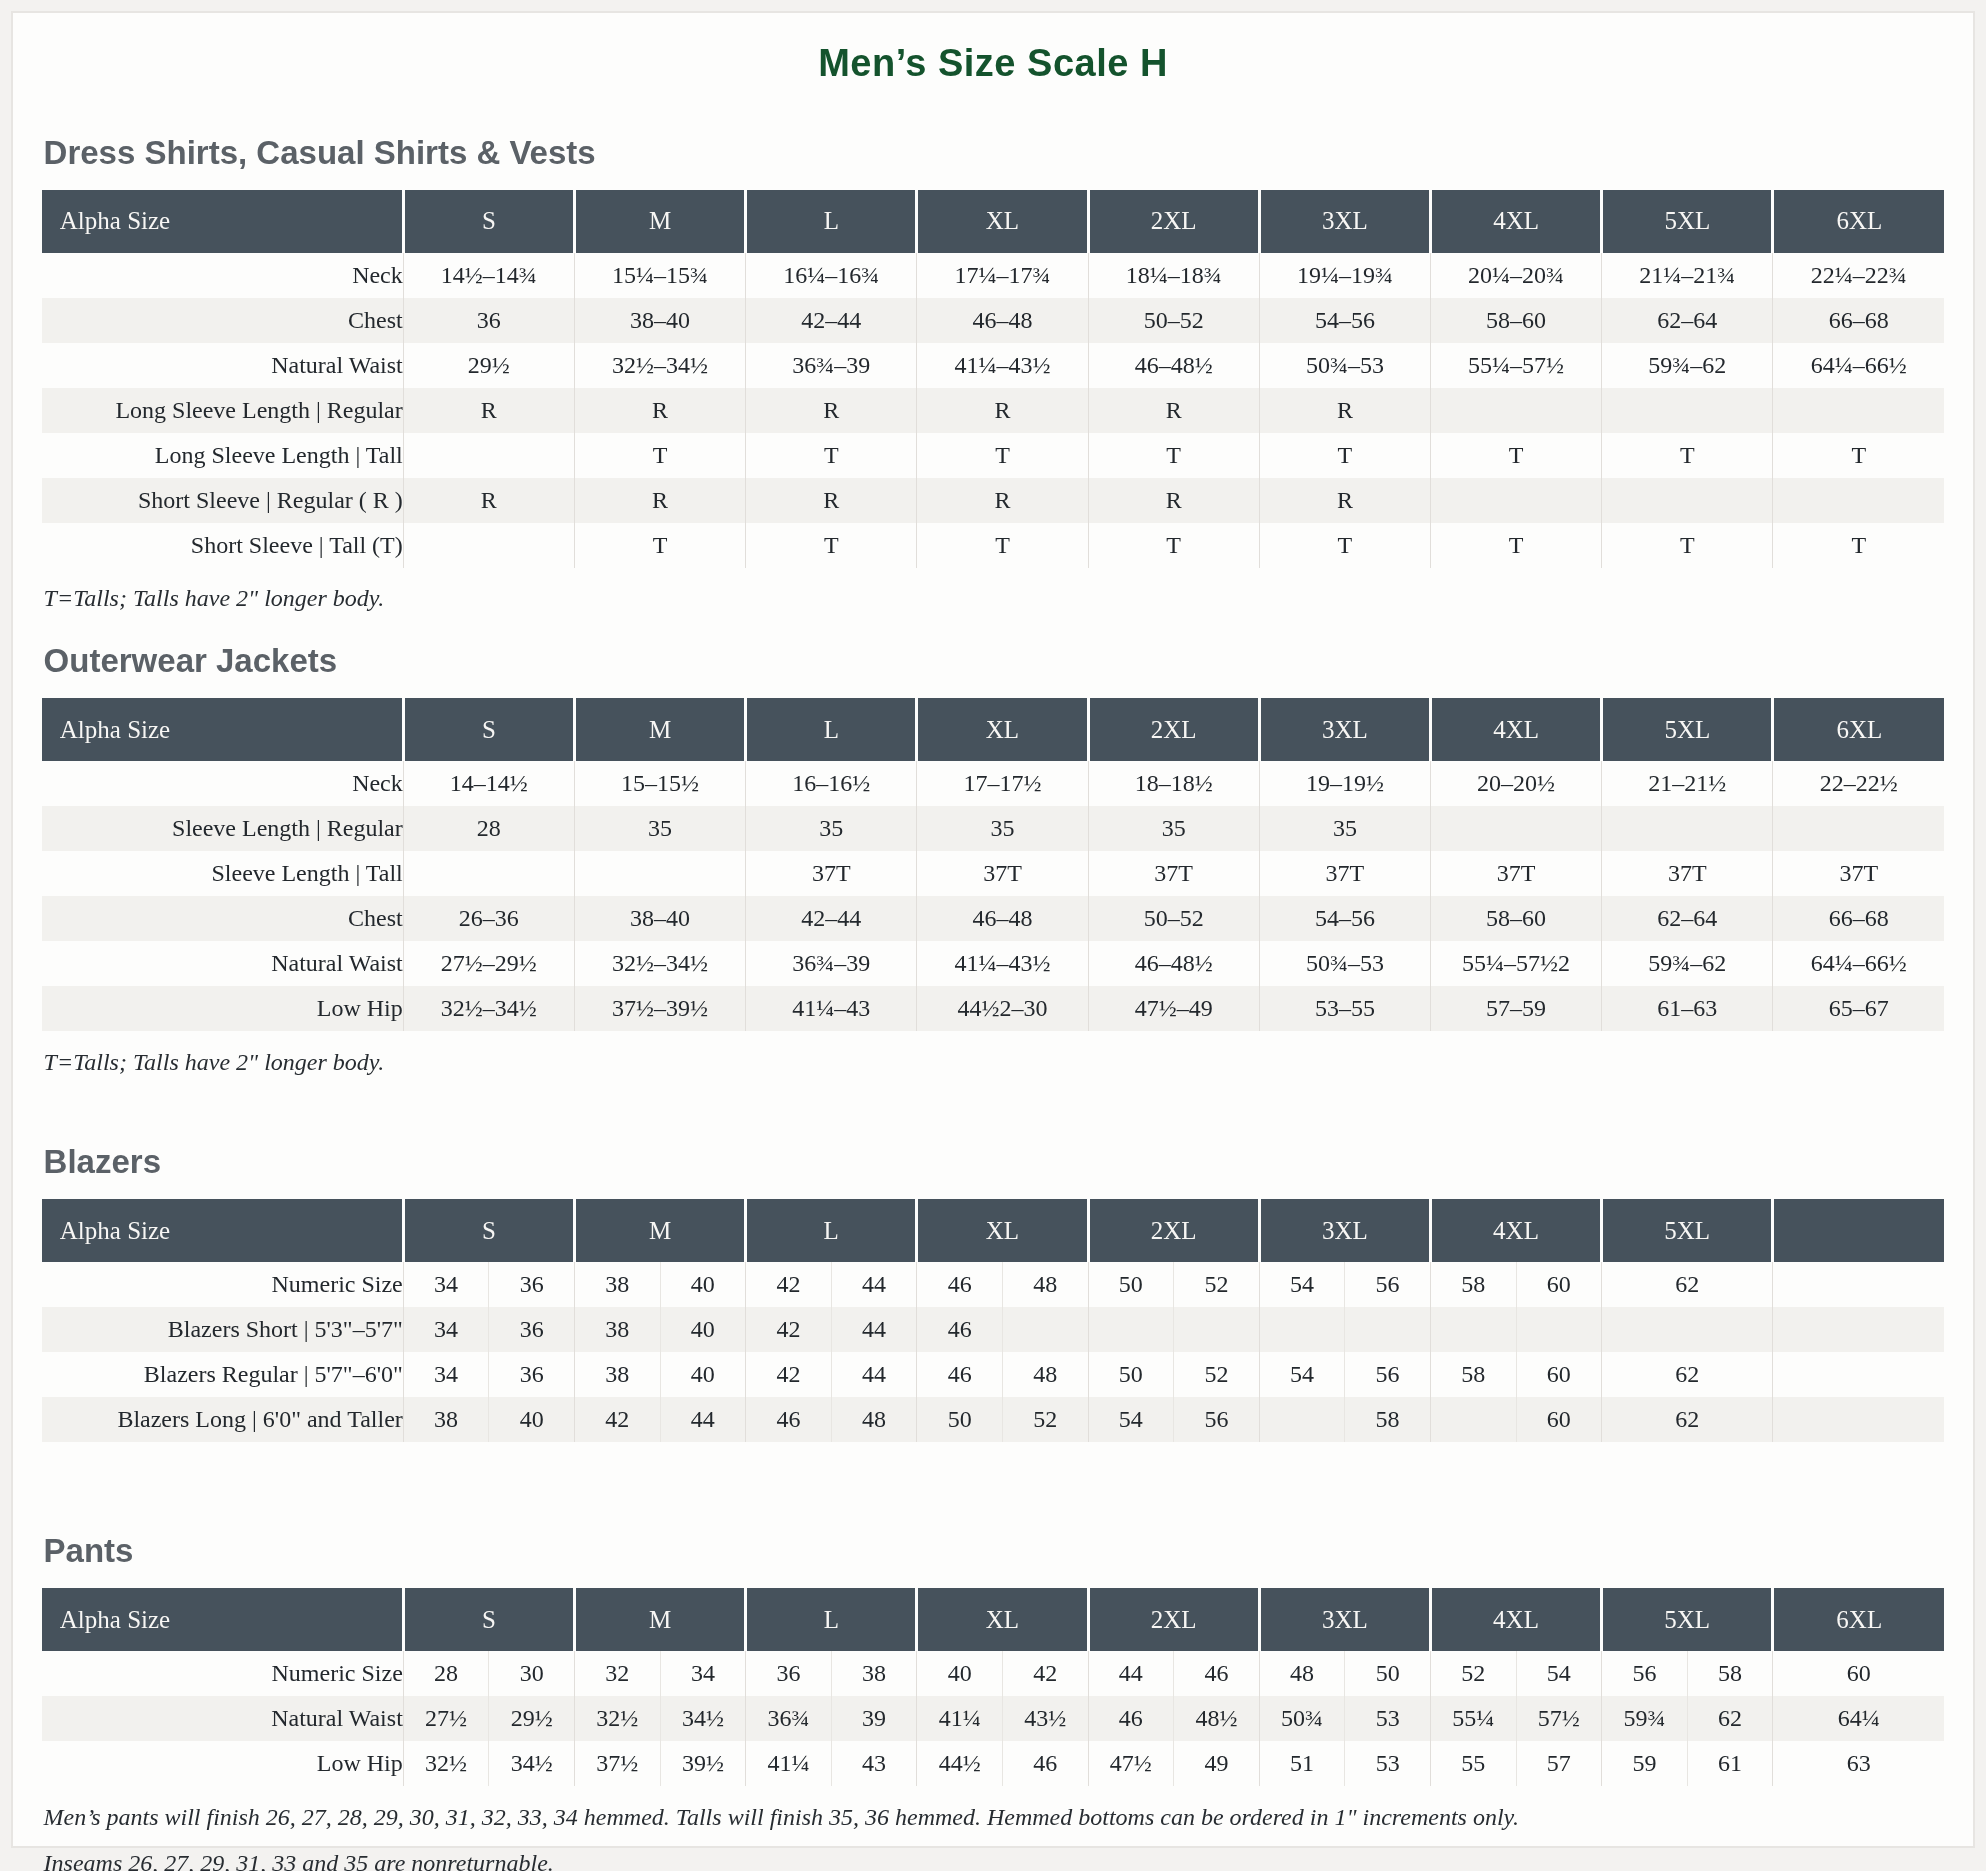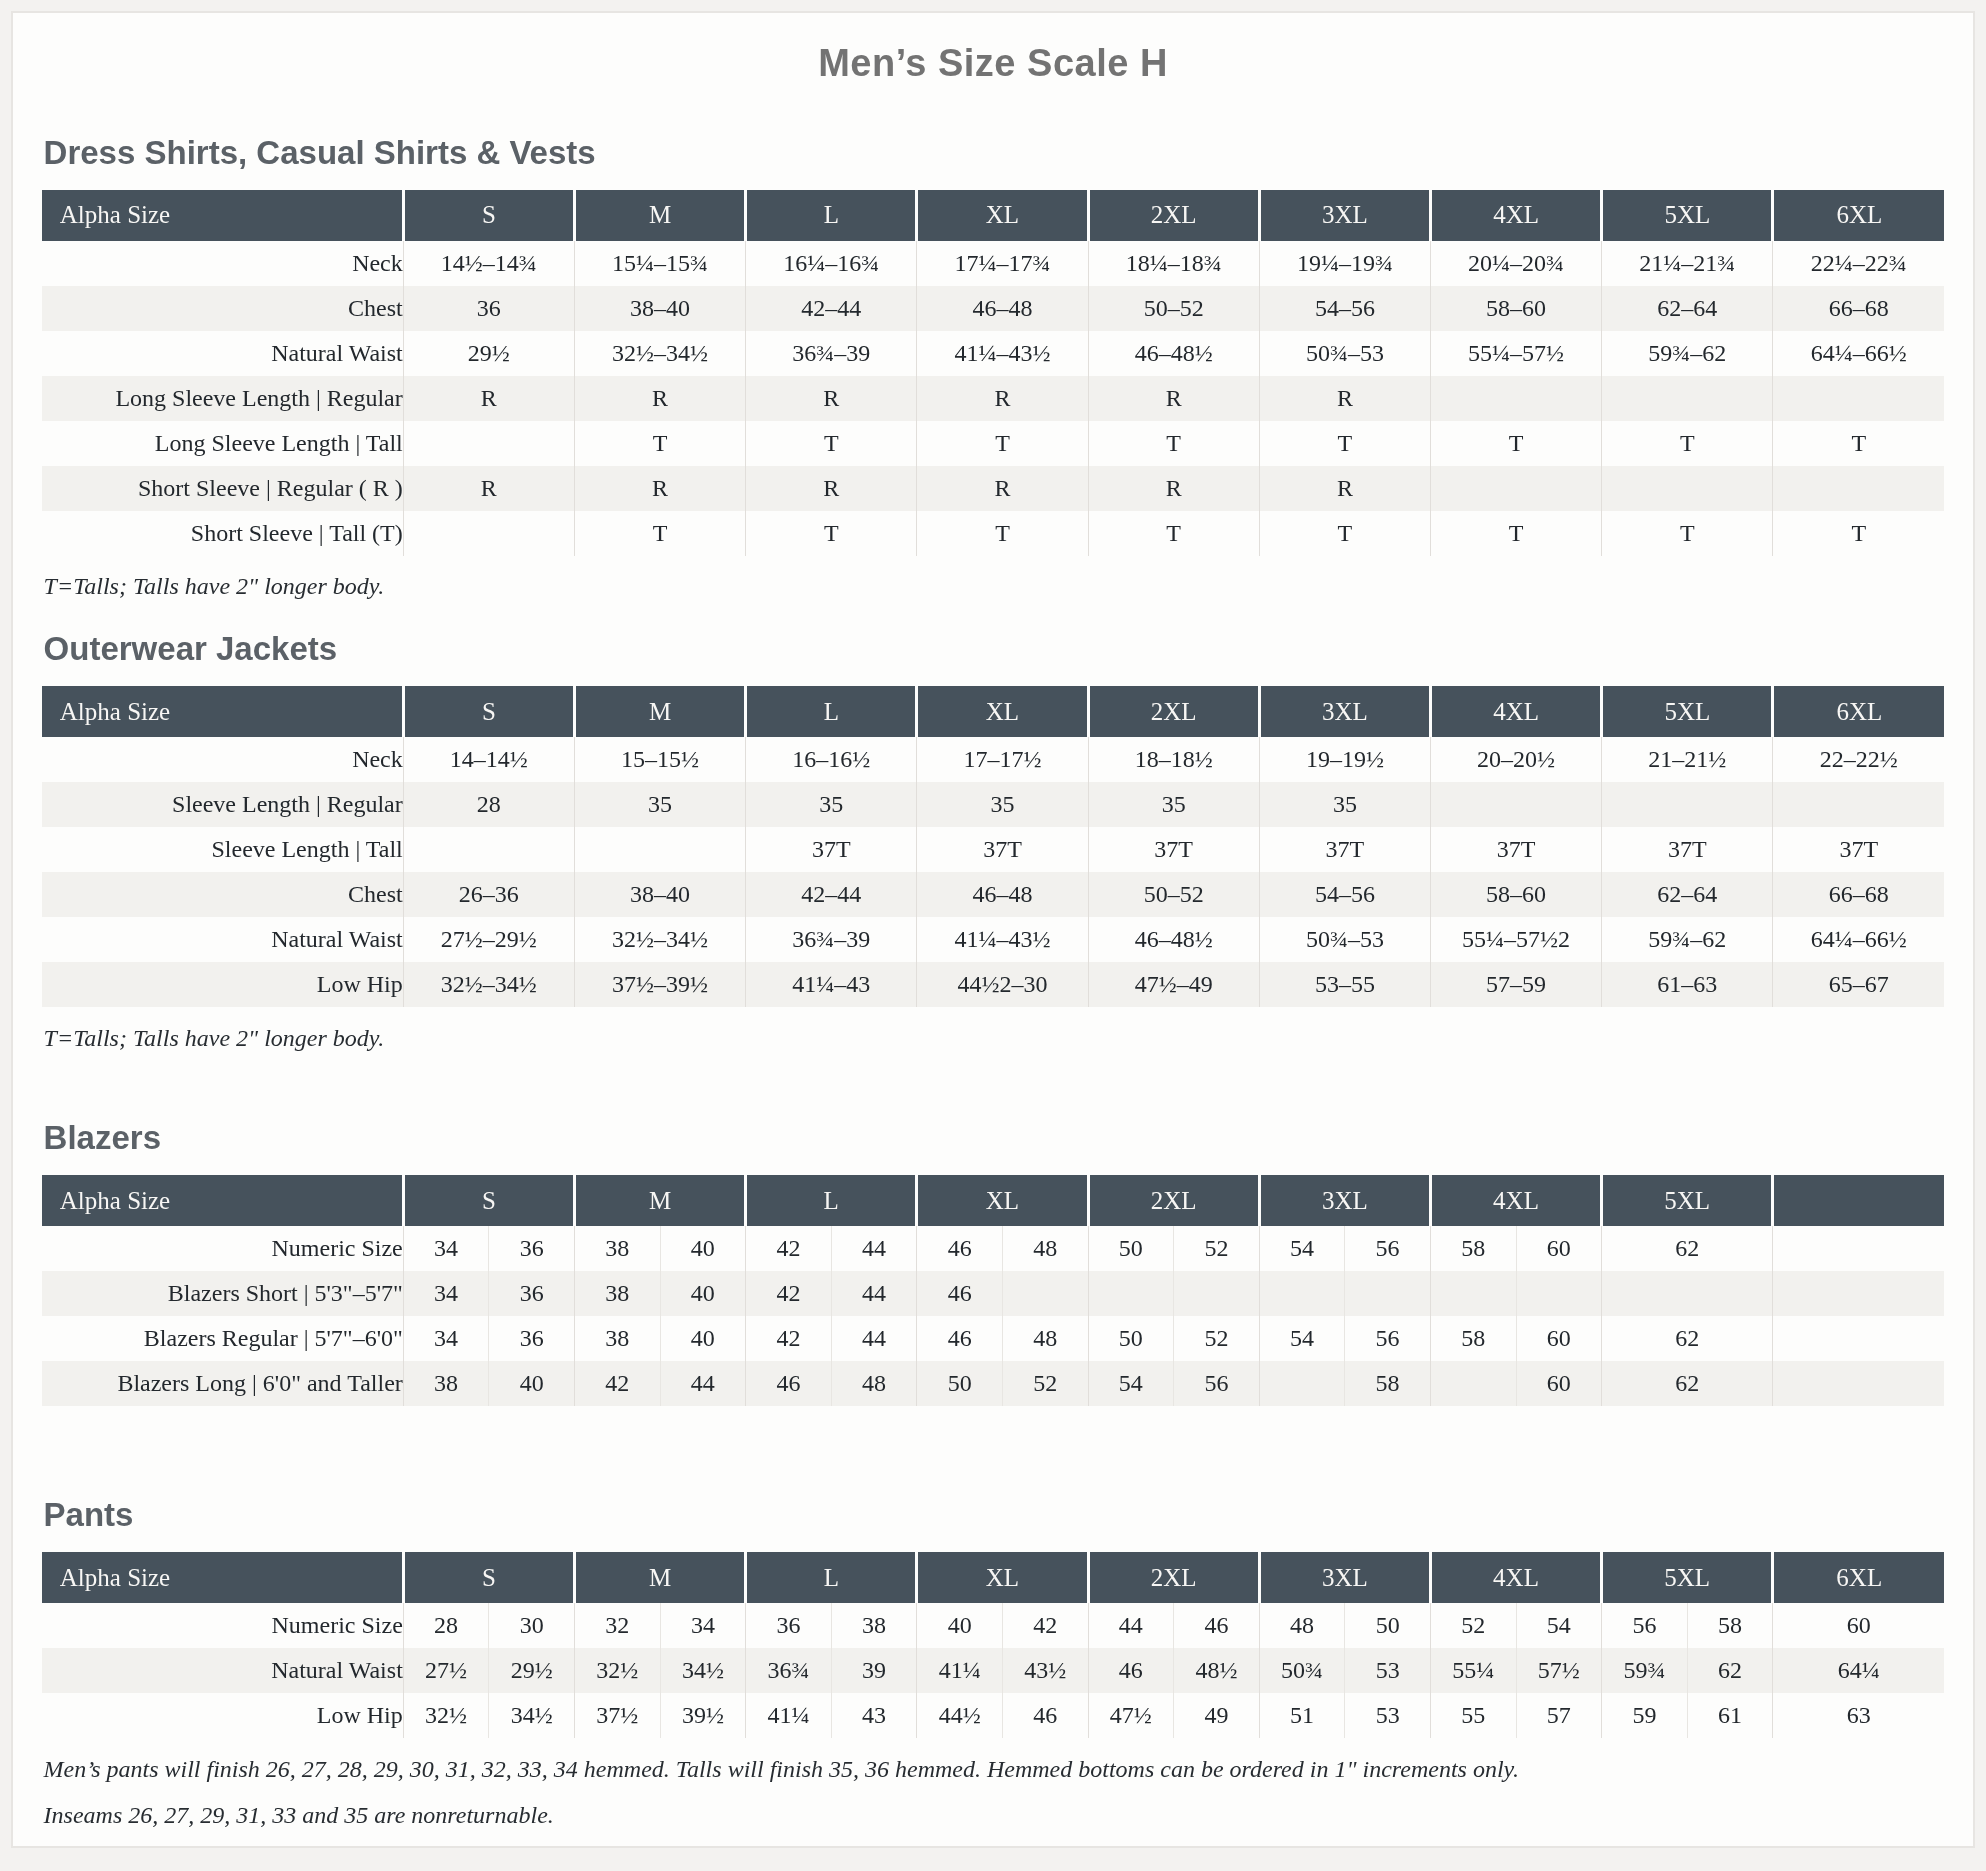--- a/index.html
+++ b/index.html
@@ -16,21 +16,21 @@
     border:2.7px solid #e7e5e2;
     box-sizing:border-box;
     padding:18px 29px 0 29px;
   }
   h1.page-title{
     margin:10.8px 0 0 0;
     text-align:center;
     font-family:"Liberation Sans", sans-serif;
     font-size:38px;
     font-weight:600;
-    color:#737373;
+    color:#14532d;
     letter-spacing:0.5px;
   }
   section.size-section{display:block;}
   h2.section-heading{
     font-family:"Liberation Sans", sans-serif;
     font-size:33px;
     font-weight:600;
     color:#5b6167;
     margin:0 0 18px 1.8px;
   }
@@ -42,25 +42,25 @@
     width:100%;
     border-collapse:collapse;
     table-layout:fixed;
     font-size:24px;
     color:#23282d;
   }
   table.size-table th{
     background:#46525c;
     color:#f7f6f4;
     font-weight:normal;
-    height:35px;
+    height:63px;
     font-size:25px;
     text-align:center;
     border-right:3.6px solid #fdfdfc;
-    padding:8px;
+    padding:0;
   }
   table.size-table th:last-child{border-right:none;}
   table.size-table th.label-col{
     text-align:left;
     padding-left:18px;
   }
   table.size-table td{
     height:45px;
     text-align:center;
     padding:0;

